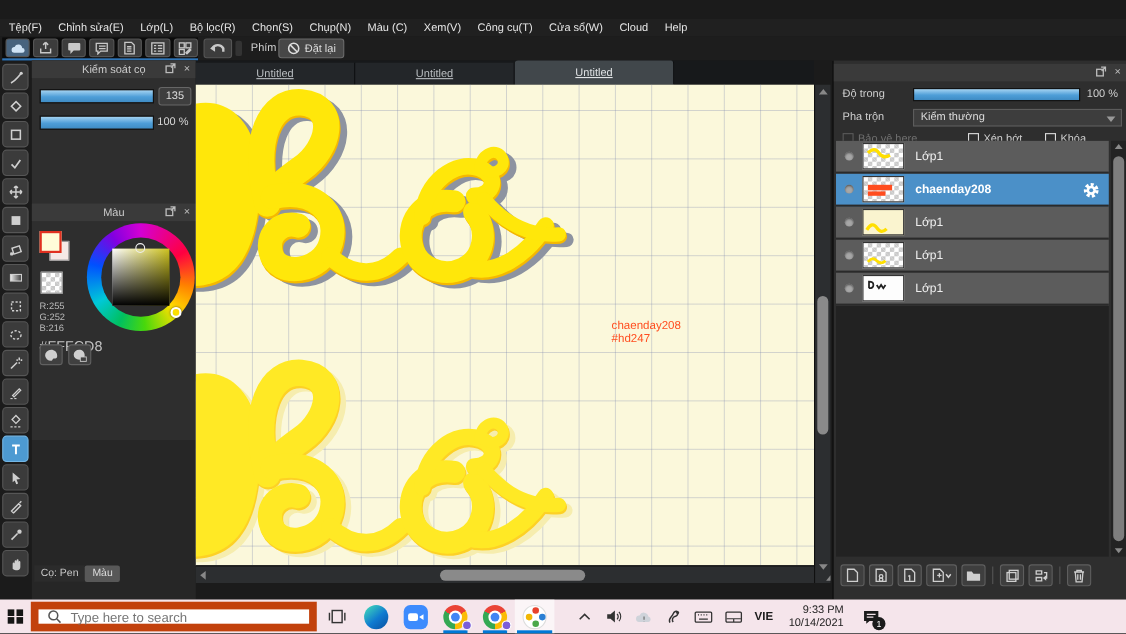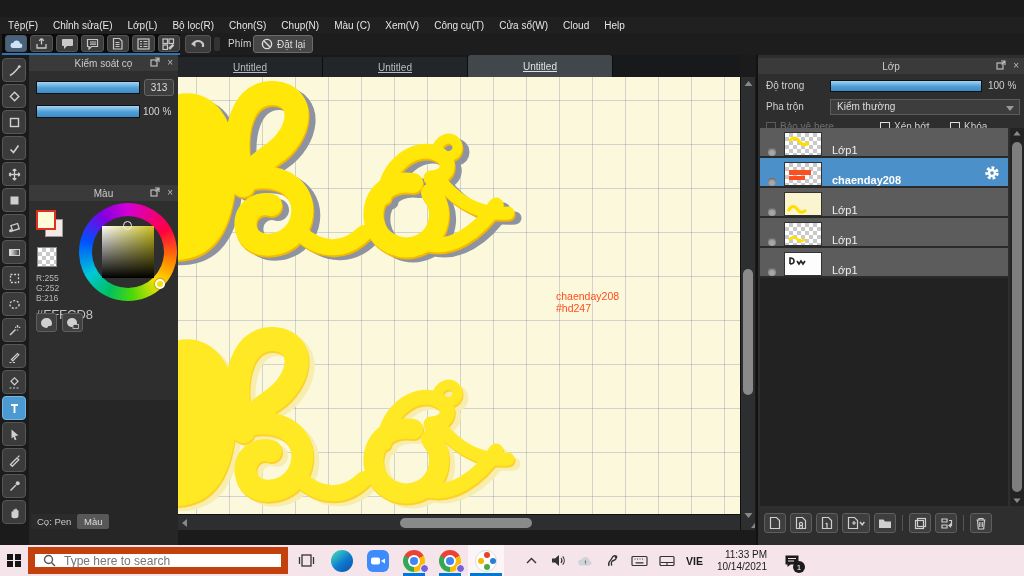--- a/index.html
+++ b/index.html
@@ -126,21 +126,21 @@
   .lp-select { position:absolute; left:72px; top:-2px; width:190px; height:16px; background:#3d3d3d;
     border:1px solid #5c5c5c; color:#ddd; font-size:10px; line-height:14px; padding-left:6px; }
   .caret { position:absolute; right:5px; top:6px; width:0; height:0; border-left:4px solid transparent;
     border-right:4px solid transparent; border-top:5px solid #999; }
   .cbox { display:inline-block; width:10px; height:10px; border:1px solid #ddd; background:#2e2e2e;
     vertical-align:-2px; margin-right:4px; }
   .dim { color:#6f6f6f; } .dim .cbox { border-color:#5a5a5a; }
 
   .layerlist { position:absolute; left:2px; top:73px; width:248px; height:378px; background:#222; }
   .lrow { position:relative; height:30px; background:#5c5c5c; border-bottom:2px solid #2a2a2a;
-    display:flex; align-items:flex-end; }
+    display:flex; align-items:center; }
   .lrow.sel { background:#4b90c8; }
   .vdot { width:8px; height:8px; border-radius:50%; background:#a8a8a8; margin:0 8px;
     box-shadow:inset 0 1px 2px #555; }
   .lthumb { width:38px; height:24px; border:1px solid #333; margin-right:10px; position:relative; overflow:hidden; }
   .lname { font-size:11px; color:#eee; }
   .lrow.sel .lname { font-weight:bold; color:#fff; }
   .gear { position:absolute; right:8px; top:7px; }
   .llscroll { position:absolute; right:0px; top:73px; width:14px; height:378px; background:#232323; }
   .llthumb { position:absolute; left:2px; top:14px; width:10px; height:350px; background:#7e7e7e; border-radius:5px; }
 
@@ -377,21 +377,21 @@
     <div class="brushpanel">
       <div class="panel-h">
         <span class="ttl">Kiểm soát cọ</span>
         <svg class="ph-ic ph-pop" width="10" height="10" fill="none" stroke="#bbb" stroke-width="1.2">
             <rect x="1" y="3" width="6" height="6"></rect>
             <path d="M5 1 h4 v4 M9 1 L5.5 4.5"></path>
           </svg>
         <span class="ph-ic ph-x">×</span>
       </div>
       <div class="sliderbar" style="top:26px"></div>
-      <div class="valbox" style="top:24px">313</div>
+      <div class="valbox" style="top:24px">135</div>
       <div class="sliderbar" style="top:50px"></div>
       <div class="pctlabel" style="top:51px">100 %</div>
     </div>
 
     <div class="colorpanel">
       <div class="panel-h">
         <span class="ttl">Màu</span>
         <svg class="ph-ic ph-pop" width="10" height="10" fill="none" stroke="#bbb" stroke-width="1.2">
             <rect x="1" y="3" width="6" height="6"></rect>
             <path d="M5 1 h4 v4 M9 1 L5.5 4.5"></path>
@@ -486,21 +486,20 @@
   </div>
   <div class="hscroll">
     <svg width="10" height="16" style="position:absolute;left:2px;top:0">
         <path d="M2 8 l5 -4 v8 Z" fill="#888"></path>
       </svg>
     <div class="hthumb"></div>
   </div>
 
   <div class="rightpanel">
     <div class="panel-h" style="margin-top:3px">
-      <span class="ttl">Lớp</span>
       <svg class="ph-ic ph-pop" width="10" height="10" fill="none" stroke="#bbb" stroke-width="1.2">
           <rect x="1" y="3" width="6" height="6"></rect>
           <path d="M5 1 h4 v4 M9 1 L5.5 4.5"></path>
         </svg>
       <span class="ph-ic ph-x">×</span>
     </div>
 
     <div class="lp-row" style="top:25px">
       <span style="position:absolute;left:8px">Độ trong</span>
       <div class="lp-opacitybar"></div>
@@ -724,21 +723,21 @@
           </svg>
       </div>
       <div class="tr-ic">
         <svg width="16" height="12">
             <rect x="1" y="1.5" width="14" height="9" rx="1" fill="none" stroke="#333" stroke-width="1.2"></rect>
             <path d="M1.5 7.5 h13 M8 7.5 v3" stroke="#333" stroke-width="1.1"></path>
           </svg>
       </div>
       <span class="lang">VIE</span>
       <div class="clock">
-        <div>11:33 PM</div>
+        <div>9:33 PM</div>
         <div>10/14/2021</div>
       </div>
       <div class="notif">
         <svg width="16" height="14">
             <path d="M1.5 1.5 h13 v9 h-8 l-3 2.5 v-2.5 h-2 Z" fill="#1b1b1b"></path>
             <path d="M4 4.5 h8 M4 7 h6" stroke="#f5e5eb" stroke-width="1.1"></path>
           </svg>
         <span class="nbadge">1</span>
       </div>
     </div>

